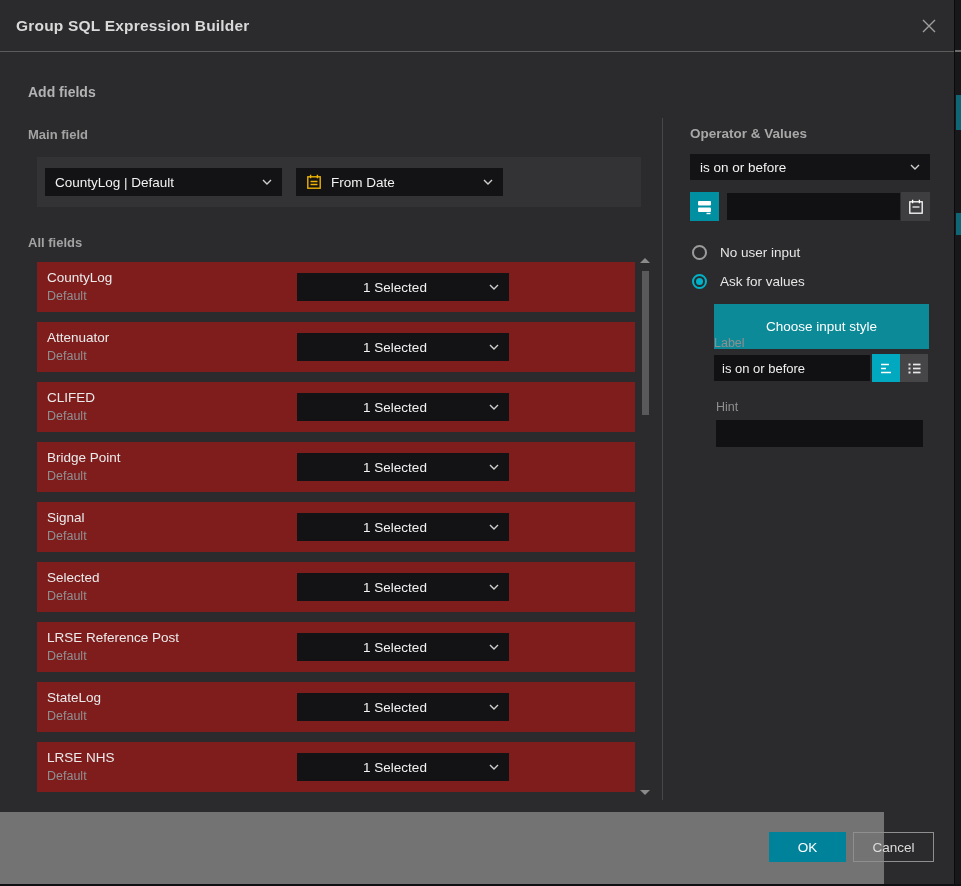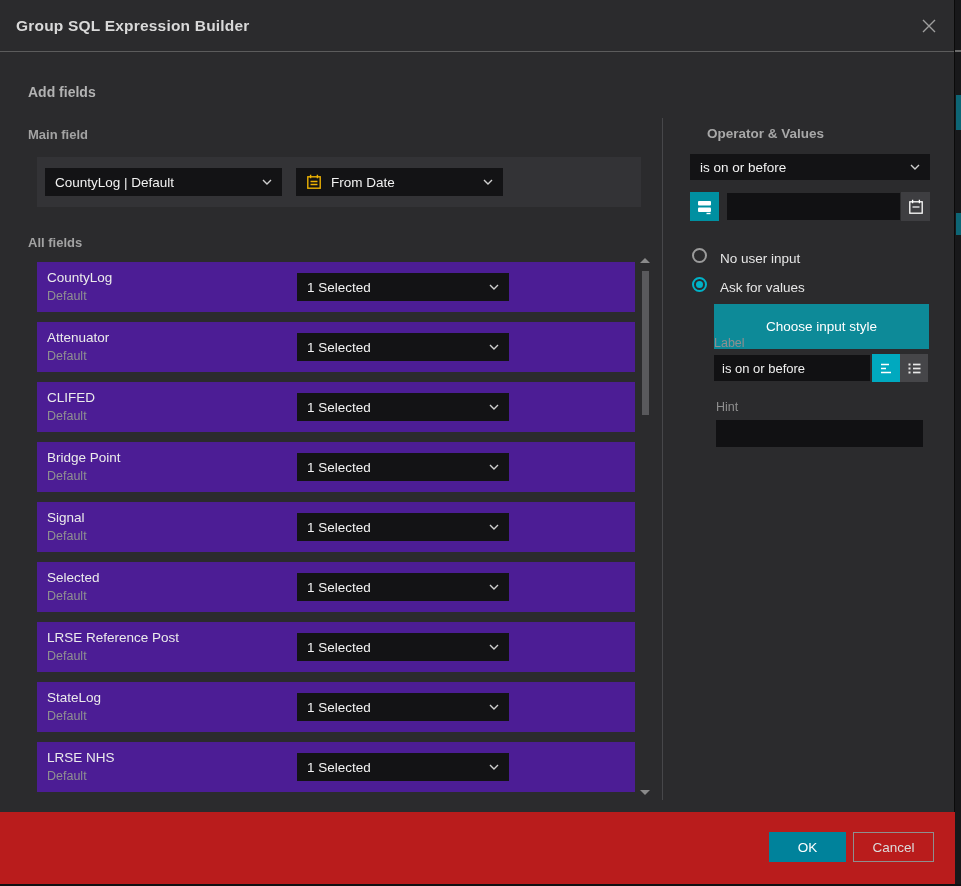--- a/index.html
+++ b/index.html
@@ -39,73 +39,73 @@
                     background:#333336; }
   .dd { background:#131315; color:#f2f2f2; font-size:13.5px; display:flex;
         align-items:center; padding:0 10px; cursor:pointer; position:absolute; }
   .dd .dd-text { flex:1 1 auto; white-space:nowrap; overflow:hidden; }
   .dd .chev { flex:0 0 auto; color:#cfcfcf; margin-left:6px; display:flex; }
   .dd-layer { left:8px; top:11px; width:237px; height:28px; }
   .dd-field { left:259px; top:11px; width:207px; height:28px; }
   .cal-gold { color:#edb203; margin-right:9px; display:flex; flex:0 0 auto; }
 
   
-  .field-row { position:absolute; left:37px; width:598px; height:50px; background:#4c1d95; }
+  .field-row { position:absolute; left:37px; width:598px; height:50px; background:#7f1d1d;text-align:center; }
   .field-row .fname { position:absolute; left:10px; top:8px; font-size:13.5px; color:#ebebeb; }
   .field-row .fsub  { position:absolute; left:10px; top:27px; font-size:12.5px; color:#909092; }
   .field-row .dd-sel { left:260px; top:11px; width:212px; height:28px; }
 
   
   .sb-arrow { position:absolute; left:640px; width:0; height:0;
               border-left:5px solid transparent; border-right:5px solid transparent; }
   .sb-up   { top:258px; border-bottom:5px solid #8a8a8a; }
   .sb-down { top:790px; border-top:5px solid #8a8a8a; }
   .sb-thumb { position:absolute; left:642px; top:271px; width:7px; height:144px;
               background:#59595c; cursor:pointer; }
 
   
   .v-divider { position:absolute; left:662px; top:118px; width:1px; height:682px; background:#47474a; }
 
   
   .op-heading { position:absolute; left:690px; top:126px; font-size:13.5px;
-                font-weight:bold; color:#a8a8a8;margin-left:17px; }
+                font-weight:bold; color:#a8a8a8; }
   .dd-operator { left:690px; top:154px; width:240px; height:26px; }
 
   .icon-btn { position:absolute; display:flex; align-items:center; justify-content:center;
               border:none; cursor:pointer; color:#fff; }
   .value-source-btn { left:690px; top:192px; width:29px; height:29px; background:#0090a1; }
   .value-input { position:absolute; left:727px; top:193px; width:173px; height:27px;
                  background:#111113; border:none; color:#eee; font-size:13px; padding:0 8px;
                  font-family:inherit; }
   .date-btn { left:901px; top:192px; width:29px; height:29px; background:#3e3e41; }
 
   .radio-row { position:absolute; left:692px; display:flex; align-items:center; cursor:pointer; }
   .radio-circle { width:15px; height:15px; border-radius:50%; border:2px solid #9b9b9b;
                   background:transparent; flex:0 0 auto; }
   .radio-circle.checked { border-color:#00b2c7; display:flex; align-items:center; justify-content:center; }
   .radio-circle.checked::after { content:""; width:7px; height:7px; border-radius:50%; background:#00b2c7; }
-  .radio-label { margin-left:13px; font-size:13.5px; color:#e6e6e6;margin-top:6px; }
+  .radio-label { margin-left:13px; font-size:13.5px; color:#e6e6e6; }
 
   .choose-btn { position:absolute; left:714px; top:304px; width:215px; height:45px;
                 background:#0d8a98; color:#fff; border:none; font-size:13.5px;
                 font-family:inherit; cursor:pointer; }
 
   .small-label { position:absolute; font-size:12.5px; color:#8f8f8f; }
   .label-input { position:absolute; left:714px; top:355px; width:156px; height:26px;
                  background:#111113; border:none; color:#eee; font-size:13px; padding:0 8px;
                  font-family:inherit; }
   .toggle-btn { top:354px; width:28px; height:28px; }
   .toggle-single { left:872px; background:#00a9bf; }
   .toggle-list { left:900px; background:#464649; color:#e8e8e8; }
   .hint-input { position:absolute; left:716px; top:420px; width:207px; height:27px;
                 background:#111113; border:none; color:#eee; font-size:13px; padding:0 8px;
                 font-family:inherit; }
 
   
-  .footer { position:absolute; left:0; top:812px; width:955px; height:72px; background:#b91c1c; }
+  .footer { position:absolute; left:0; top:812px; width:884px; height:72px; background:#737373; }
   .ok-btn { position:absolute; left:769px; top:20px; width:77px; height:30px; background:#00829b;
             color:#fff; border:none; font-size:13.5px; font-family:inherit; cursor:pointer; }
   .cancel-btn { position:absolute; left:853px; top:20px; width:81px; height:30px;
                 background:transparent; color:#dcdcdc; border:1px solid #8f8f8f;
                 font-size:13.5px; font-family:inherit; cursor:pointer; }
 </style>
 </head>
 <body>
 
 <div class="stage">

